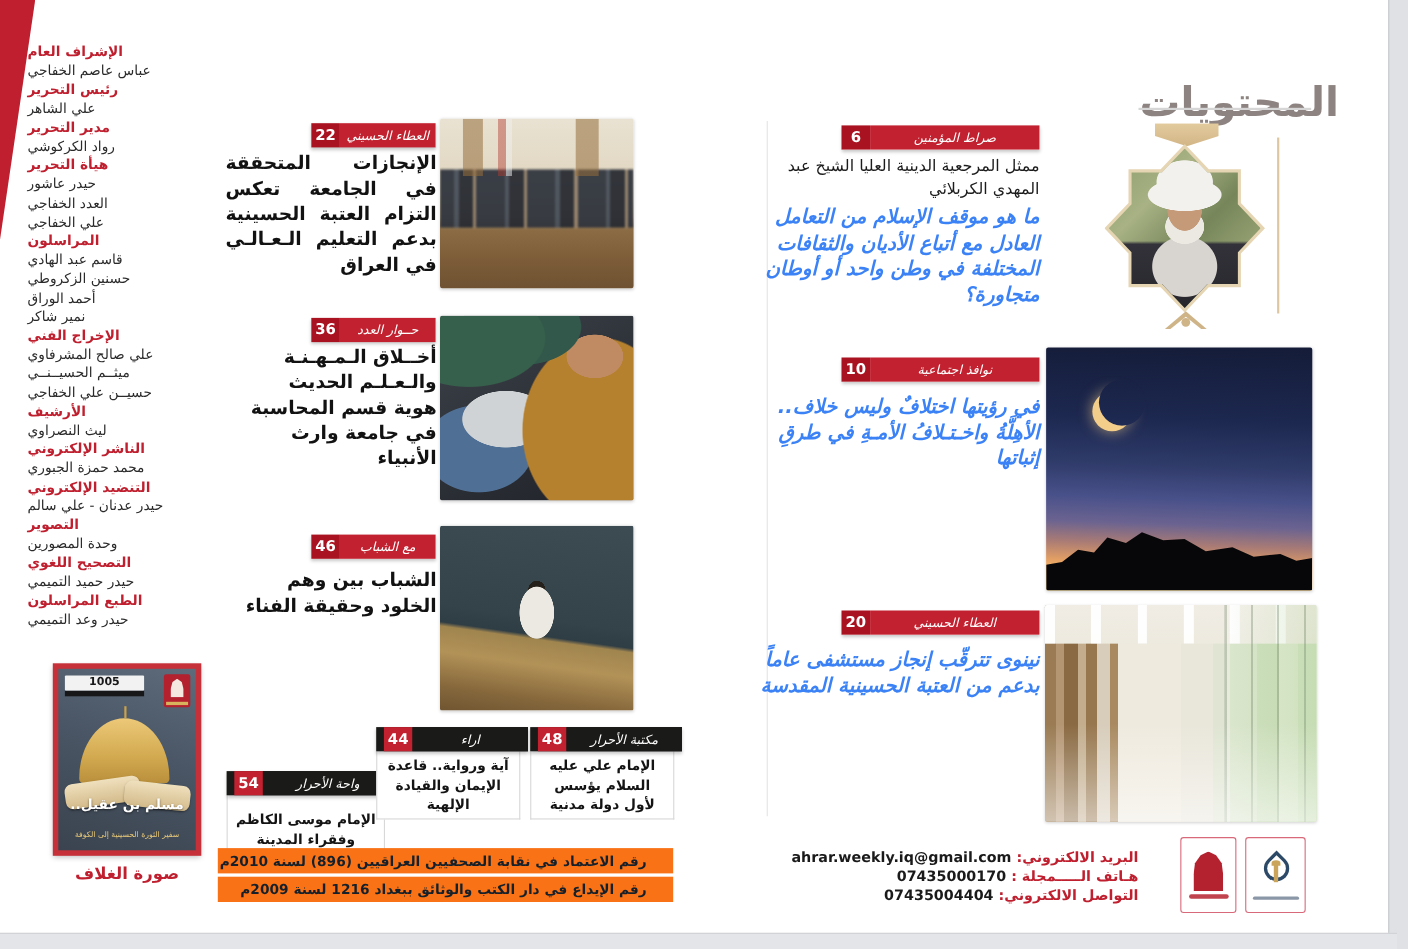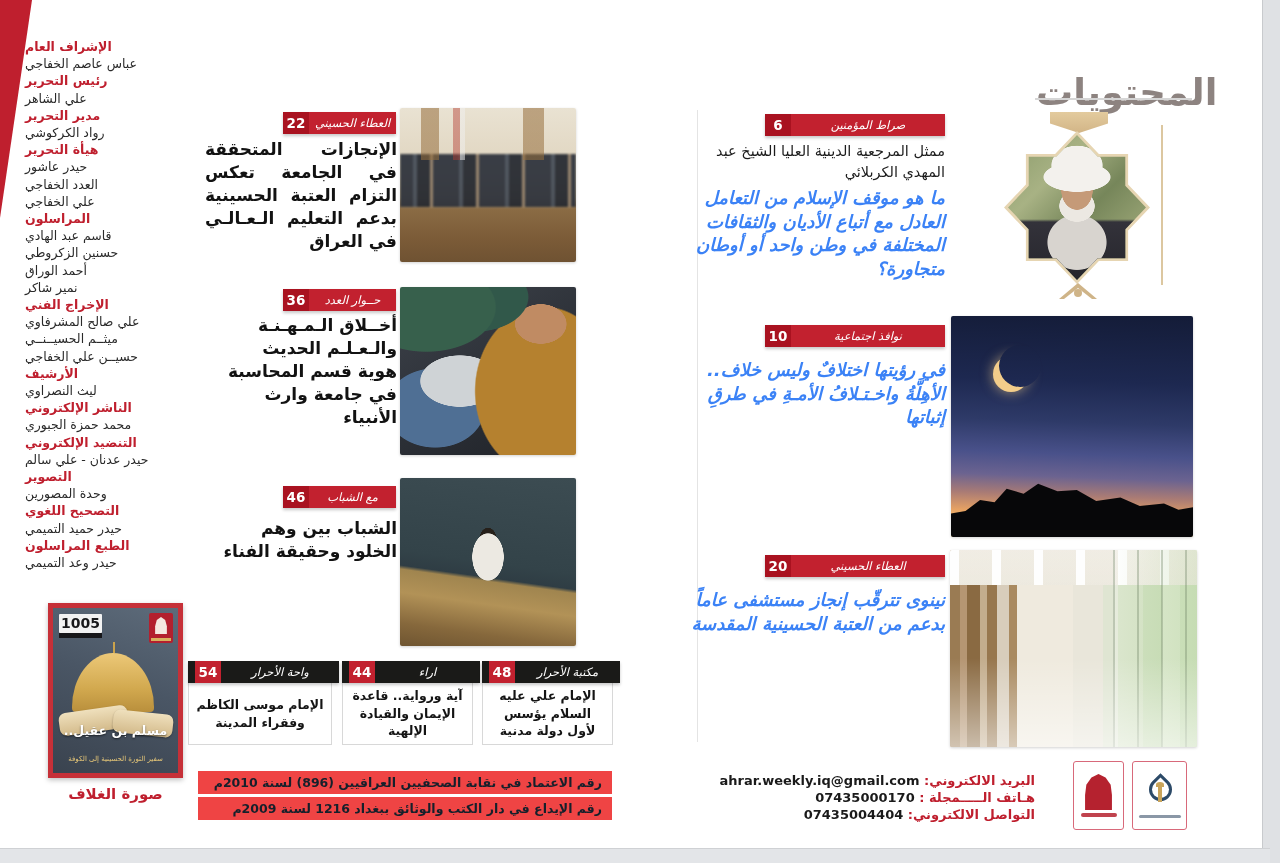--- a/index.html
+++ b/index.html
@@ -105,22 +105,22 @@
   .col-divider{position:absolute;left:697px;top:110px;width:1px;height:632px;background:#e4e4e4;}
 
   
   .mini-card{position:absolute;top:661px;height:84px;background:#fff;}
   .mini-card .tocbar{position:relative;left:0;top:0;width:100%;}
   .mini-body{box-sizing:border-box;height:62px;border:1px solid #d8d8d8;border-top:none;
     display:flex;align-items:center;justify-content:center;text-align:center;
     font-size:12.5px;font-weight:bold;color:#141414;line-height:17.5px;direction:rtl;padding:4px 7px;}
 
   
-  .reg-bar{position:absolute;left:198px;width:414px;height:23px;background:#ef4444;
-    display:flex;align-items:center;direction:rtl;padding-right:10px;box-sizing:border-box;
+  .reg-bar{position:absolute;left:198px;width:414px;height:23px;background:#f97316;
+    display:flex;align-items:center;direction:rtl;padding-right:24px;box-sizing:border-box;
     font-size:12.5px;font-weight:bold;color:#15202b;}
   .contact{position:absolute;right:228px;top:772px;direction:rtl;text-align:right;
     font-size:13px;font-weight:bold;line-height:17px;margin-left:40px;}
   .c-label{color:#bf1f2e;}
   .c-value{color:#1a1a1a;}
 
   .logo-box{position:absolute;top:761px;height:69px;background:#fff;border:1px solid #d8697a;border-radius:3px;
     display:flex;flex-direction:column;align-items:center;justify-content:center;box-sizing:border-box;}
   #logo-ahrar{left:1073px;width:51px;}
   #logo-ataba{left:1132px;width:55px;}
@@ -141,21 +141,21 @@
   .cover-inner{position:relative;width:100%;height:100%;overflow:hidden;
     background:linear-gradient(200deg,#5d6b7a 0%,#4a5665 45%,#3a434f 100%);}
   .cover-dome{position:absolute;left:15%;width:66%;top:27%;height:36%;
     background:linear-gradient(180deg,#ecc878 0%,#d2a94f 60%,#b98f3c 100%);
     border-radius:50% 50% 4px 4px / 92% 92% 4px 4px;}
   .cover-dome::before{content:"";position:absolute;left:50%;top:-11px;width:2px;height:11px;background:#caa24c;}
   .cover-scroll{position:absolute;height:14%;border-radius:7px;background:linear-gradient(180deg,#efe0bd,#d3ba8a);box-shadow:0 1px 2px rgba(0,0,0,.35);}
   .cover-scroll.s1{left:5%;bottom:25%;width:55%;transform:rotate(-8deg);}
   .cover-scroll.s2{right:4%;bottom:23%;width:48%;transform:rotate(6deg);}
   .cover-issue{position:absolute;left:6px;top:6px;background:#f2f2f2;color:#18181a;
-    font-weight:bold;font-size:14px;padding:1px 2px 2px;border-radius:1px;}
+    font-weight:bold;font-size:10px;padding:1px 22px 2px;border-radius:1px;}
   .cover-issue::after{content:"";position:absolute;left:0;top:100%;width:100%;height:5px;background:#17171a;}
   .cover-logo{position:absolute;right:5px;top:5px;width:24px;height:30px;background:#b3202e;border-radius:2px;}
   .cover-logo::before{content:"";position:absolute;inset:4px 5px 9px 5px;background:#f4e8e0;
     clip-path:polygon(50% 0,80% 18%,92% 55%,92% 100%,8% 100%,8% 55%,20% 18%);}
   .cover-logo::after{content:"";position:absolute;left:2px;right:2px;bottom:2px;height:3px;background:#d8b35e;}
   .cover-titles{position:absolute;left:0;right:0;bottom:6%;text-align:center;direction:rtl;}
   .cover-title{color:#fff;font-weight:bold;font-size:12.5px;text-shadow:0 1px 2px rgba(0,0,0,.6);}
   .cover-subtitle{color:#e8c878;font-size:7px;margin-top:17px;}
   .cover-label{position:absolute;left:48px;top:785px;width:135px;text-align:center;
     color:#bf1f2e;font-weight:bold;font-size:15px;}
@@ -300,21 +300,21 @@
 
   <div class="tocbar" style="left:765px;top:555px;width:180px;">
     <div class="num">20</div>
     <div class="cat">العطاء الحسيني</div>
   </div>
   <div class="r-title" style="top:588px;">نينوى تترقّب إنجاز مستشفى عاماً بدعم من العتبة الحسينية المقدسة</div>
   <div class="photo" id="ph-corridor">
       <div class="glass"></div>
     </div>
 
-  <div class="mini-card" style="left:188px;width:144px;">
+  <div class="mini-card" style="left:206px;width:144px;margin-top:40px;">
     <div class="tocbar dark">
       <div class="num">54</div>
       <div class="cat">واحة الأحرار</div>
     </div>
     <div class="mini-body">الإمام موسى الكاظم وفقراء المدينة</div>
   </div>
   <div class="mini-card" style="left:342px;width:131px;">
     <div class="tocbar dark">
       <div class="num">44</div>
       <div class="cat">اراء</div>

